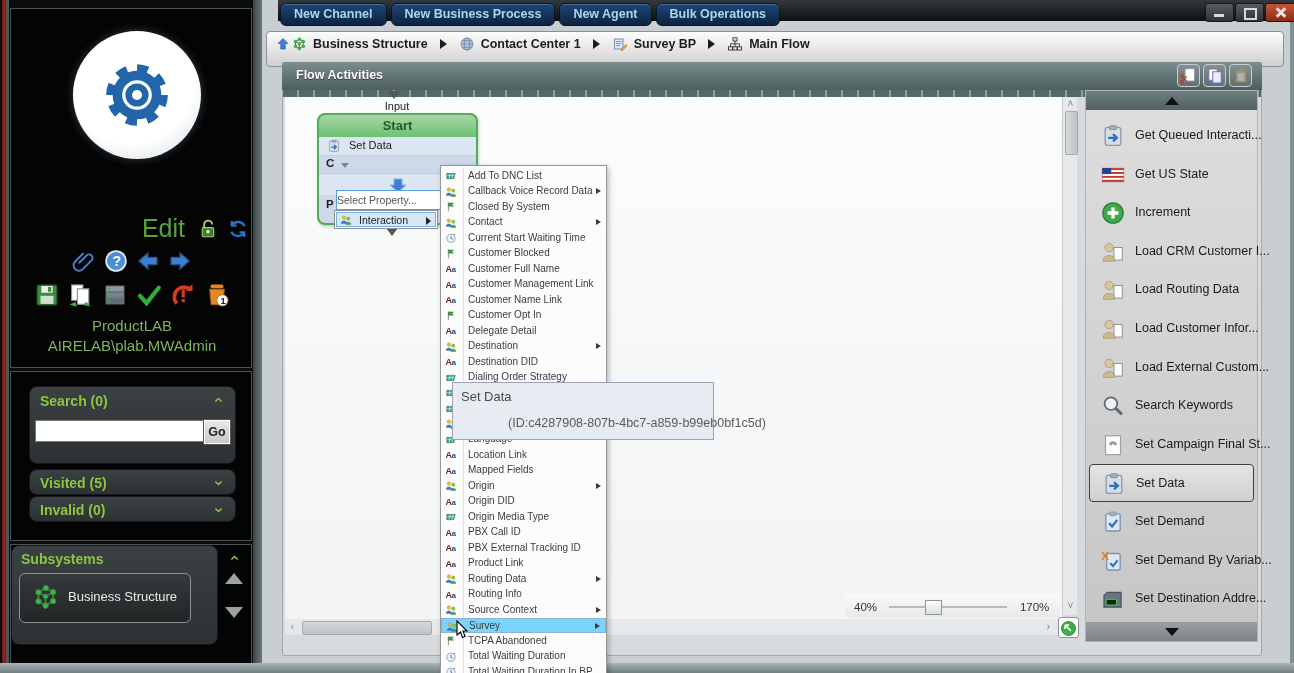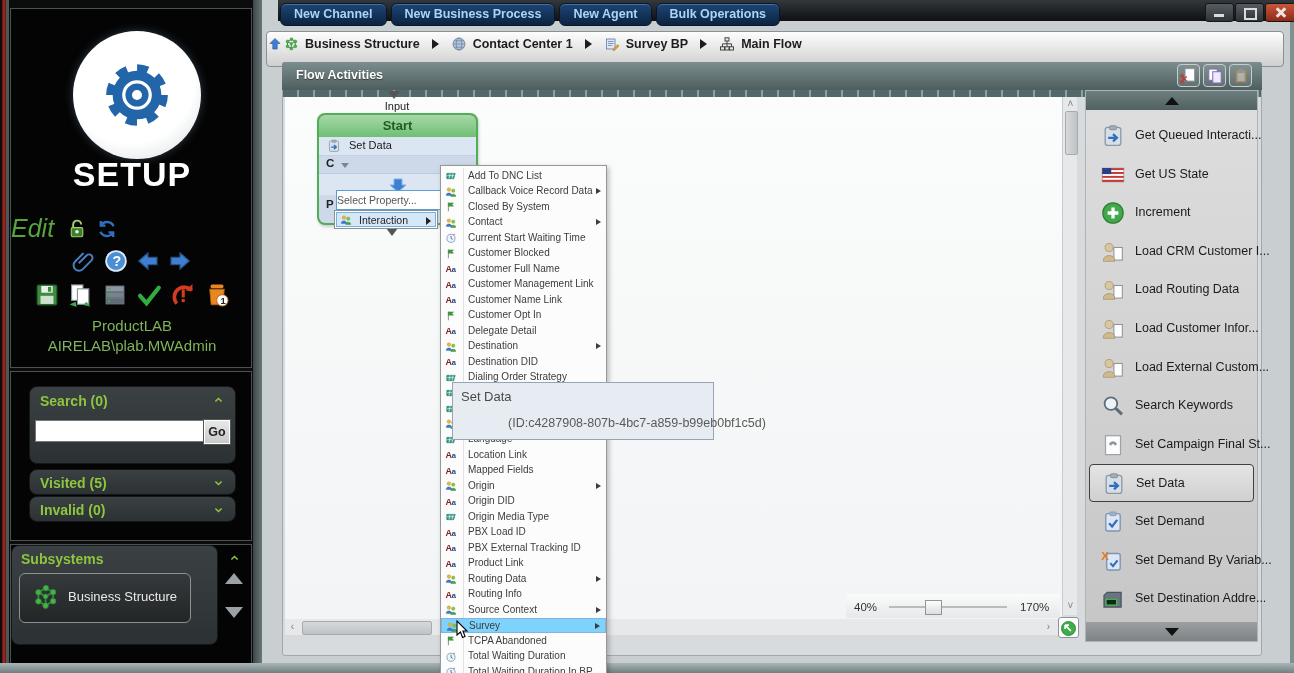--- a/index.html
+++ b/index.html
@@ -17,21 +17,21 @@
   #red-strip{left:2px;top:0;width:4px;height:673px;background:linear-gradient(90deg,#5e1414,#a42a22,#5e1414);}
   #frame-gray-l{left:6px;top:0;width:3px;height:673px;background:#4d585a;}
   #frame-gray-r{left:253px;top:0;width:9px;height:673px;background:linear-gradient(90deg,#3c4648,#6a7678);}
   .side-panel{left:10px;width:242px;background:#040404;border:1px solid #4a5254;box-sizing:border-box;}
   #panel-top{top:8px;height:360px;}
   #panel-search{top:371px;height:170px;}
   #panel-subsys{top:544px;height:121px;}
   #logo-circle{left:62px;top:22px;width:128px;height:128px;border-radius:50%;background:radial-gradient(circle at 45% 38%,#ffffff 60%,#cfd6da);box-shadow:0 0 10px rgba(120,160,200,.35);}
   #logo-gear{left:26px;top:26px;width:76px;height:76px;position:absolute;}
   #setup-title{left:0;top:146px;width:242px;text-align:center;color:#fff;font-size:34px;font-weight:bold;letter-spacing:1px;}
-  #edit-row{left:0;top:205px;width:242px;text-align:left;font-style:italic;}
+  #edit-row{left:0;top:205px;width:242px;text-align:right;}
   #edit-label{color:#57a33c;font-size:25px;vertical-align:middle;margin-right:8px;}
   #row-nav,#row-file{width:242px;text-align:center;}
   #row-nav{top:240px;}
   #row-file{top:273px;}
   .tool-ic{display:inline-block;margin:0 4px;vertical-align:middle;}
   #account1{left:0;top:308px;width:242px;text-align:center;color:#7fb35a;font-size:15px;}
   #account2{left:0;top:328px;width:242px;text-align:center;color:#7fb35a;font-size:15px;}
 
   .acc-box{left:18px;width:207px;background:linear-gradient(#3b4042,#2c3133);border:1px solid #14181a;border-radius:8px;box-sizing:border-box;color:#8dc63f;font-weight:bold;font-size:14px;}
   #search-box{top:14px;height:78px;}
@@ -56,21 +56,21 @@
   #titlebar{left:16px;top:0;width:1028px;height:21px;background:linear-gradient(#33383c,#0e1012);}
   .nav-btn{display:inline-block;height:21px;line-height:20px;margin:3px 2px 0 2px;padding:0 13px;background:linear-gradient(#1e4576,#0c2340);border:1px solid #081828;border-radius:6px;box-shadow:inset 0 1px 0 #466f9e;color:#a9d6f5;font-size:12.5px;font-weight:bold;}
   #win-controls{position:absolute;right:8px;top:3px;height:18px;}
   .win-btn{display:inline-block;width:27px;height:17px;margin-left:1px;background:linear-gradient(#565c61,#2e3337);border:1px solid #14171a;border-radius:3px;position:relative;vertical-align:top;}
   .win-btn.close{width:31px;background:linear-gradient(#c8553a,#8c2c18);}
   .win-glyph-min{position:absolute;left:8px;top:10px;width:10px;height:3px;background:#d8dcdf;}
   .win-glyph-max{position:absolute;left:8px;top:4px;width:9px;height:8px;border:2px solid #d8dcdf;}
   .win-glyph-x1,.win-glyph-x2{position:absolute;left:9px;top:7px;width:12px;height:3px;background:#f0e4e0;}
   .win-glyph-x1{transform:rotate(45deg);} .win-glyph-x2{transform:rotate(-45deg);}
 
-  #breadcrumb{left:4px;top:31px;width:1018px;height:36px;background:linear-gradient(#fdfdfd,#cfcfcf);border:1px solid #8a9094;border-radius:4px;box-sizing:border-box;line-height:22px;padding-left:0;white-space:nowrap;}
+  #breadcrumb{left:4px;top:31px;width:1018px;height:36px;background:linear-gradient(#fdfdfd,#cfcfcf);border:1px solid #8a9094;border-radius:4px;box-sizing:border-box;line-height:22px;padding-left:8px;white-space:nowrap;}
   .bc-item{font-size:12.5px;font-weight:bold;color:#1c1c1c;vertical-align:middle;}
   .bc-sep{display:inline-block;width:0;height:0;border-top:5px solid transparent;border-bottom:5px solid transparent;border-left:7px solid #1c1c1c;margin:0 12px;vertical-align:middle;}
   .bc-ic{width:16px;height:16px;margin-right:6px;}
 
   #flow-box{left:20px;top:62px;width:980px;height:594px;background:#d8dbdd;border:1px solid #9fa8aa;border-radius:3px;box-sizing:border-box;}
   #flow-header{left:20px;top:62px;width:980px;height:28px;background:linear-gradient(#7b8d8e,#4e5e5f);border-radius:3px 3px 0 0;}
   #flow-title{position:absolute;left:14px;top:6px;color:#fff;font-weight:bold;font-size:12.5px;text-shadow:0 1px 1px #333;}
   #flow-tools{position:absolute;right:10px;top:2px;}
   .hdr-btn{display:inline-block;width:23px;height:23px;border:1px solid #c6cdcf;border-radius:4px;margin-left:3px;background:rgba(255,255,255,.08);padding:1px;box-sizing:border-box;}
   .hdr-btn .ic{width:18px;height:18px;margin:1px;}
@@ -155,21 +155,20 @@
   <div id="frame-gray-r" class="abs"></div>
 
   <div id="panel-top" class="side-panel abs">
     <div id="logo-circle" class="abs">
       <span id="logo-gear" class="ic"><svg viewBox="0 0 64 64">
             <circle cx="32" cy="32" r="21" fill="none" stroke="#2265a8" stroke-width="10" stroke-dasharray="8.5 7.9"></circle>
             <circle cx="32" cy="32" r="16.5" fill="none" stroke="#2265a8" stroke-width="8"></circle>
             <circle cx="32" cy="32" r="7" fill="none" stroke="#2265a8" stroke-width="5.5"></circle>
           </svg></span>
     </div>
-    <div id="setup-title" class="abs">SETUP</div>
     <div id="edit-row" class="abs">
       <span id="edit-label">Edit</span><span id="edit-icons"><span class="tool-ic ic" style="width:22px;height:22px"><svg viewBox="0 0 16 16">
               <path d="M5.2 7V4.8a2.9 2.9 0 015.8 0" fill="none" stroke="#9fd06a" stroke-width="1.4"></path>
               <rect x="3.8" y="7" width="8.4" height="6.6" rx="1" fill="#3e7d2f" stroke="#9fd06a" stroke-width="0.8"></rect>
               <circle cx="8" cy="10" r="1.3" fill="#eaf6e0"></circle>
             </svg></span><span class="tool-ic ic" style="width:22px;height:22px"><svg viewBox="0 0 16 16">
               <path d="M12.8 6A5.2 5.2 0 003.5 5.6M3.5 2.2v3.4h3.4" fill="none" stroke="#2f6fbf" stroke-width="1.7"></path>
               <path d="M3.2 10a5.2 5.2 0 009.3.4M12.5 13.8v-3.4H9.1" fill="none" stroke="#2f6fbf" stroke-width="1.7"></path>
             </svg></span></span>
     </div>
@@ -679,21 +678,21 @@
           <path d="M2.5 4.5h11l-2 7h-9z" fill="#36a18c" stroke="#1f7a66"></path>
           <path d="M2.9 7.5h9.6M6.8 4.5l-1.4 7M10.8 4.5l-1.4 7" stroke="#e8f5f0" stroke-width="0.9" fill="none"></path>
         </svg></span>
       <span class="ml">Origin Media Type</span>
     </div>
     <div class="menu-item">
       <span class="ic" style="width:12px;height:12px"><svg viewBox="0 0 16 16">
           <text x="0.5" y="12.5" font-family="Liberation Sans,sans-serif" font-size="12" font-weight="bold" fill="#7a2020">A</text>
           <text x="9" y="12.5" font-family="Liberation Sans,sans-serif" font-size="10" font-weight="bold" fill="#24428e">a</text>
         </svg></span>
-      <span class="ml">PBX Load ID</span>
+      <span class="ml">PBX Call ID</span>
     </div>
     <div class="menu-item">
       <span class="ic" style="width:12px;height:12px"><svg viewBox="0 0 16 16">
           <text x="0.5" y="12.5" font-family="Liberation Sans,sans-serif" font-size="12" font-weight="bold" fill="#7a2020">A</text>
           <text x="9" y="12.5" font-family="Liberation Sans,sans-serif" font-size="10" font-weight="bold" fill="#24428e">a</text>
         </svg></span>
       <span class="ml">PBX External Tracking ID</span>
     </div>
     <div class="menu-item">
       <span class="ic" style="width:12px;height:12px"><svg viewBox="0 0 16 16">

